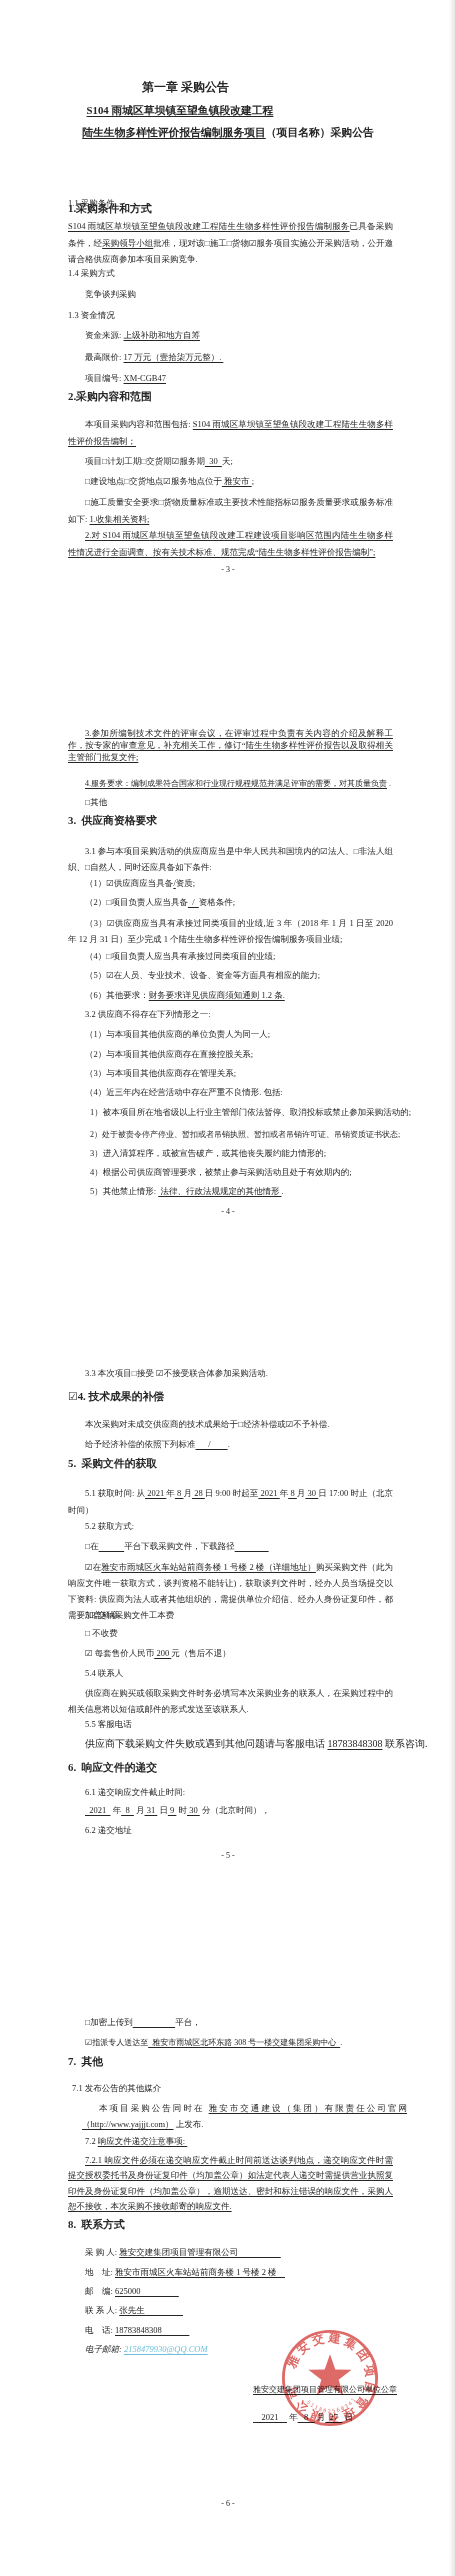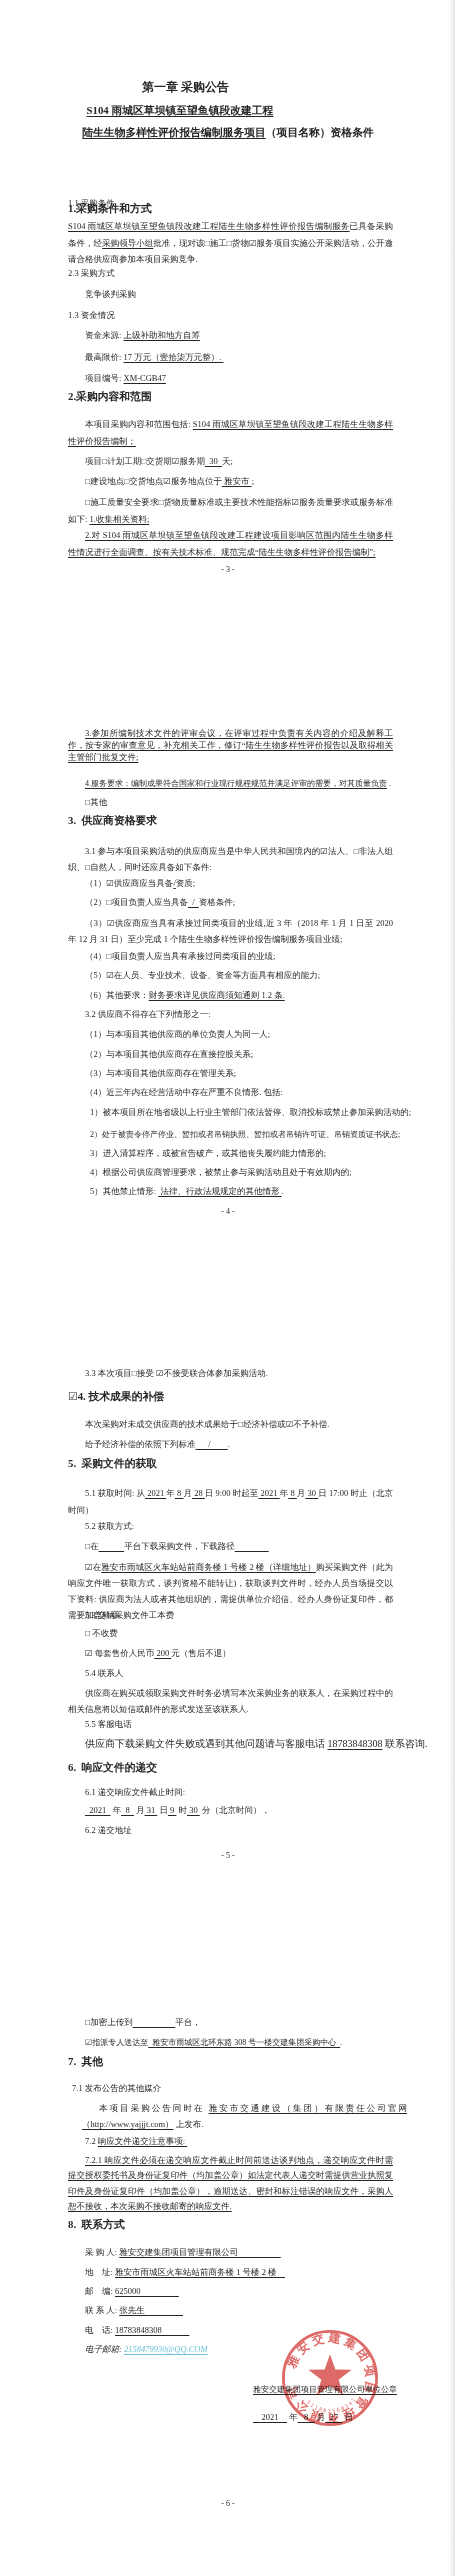--- a/index.html
+++ b/index.html
@@ -48,25 +48,25 @@
   }
 </style>
 </head>
 <body>
 
 <div id="doc">
   <div class="edge-right"></div>
 
   <div class="line center bold" style="top: 80px; left: 0px; width: 371px; font-size: 12px;"><span>第一章 采购公告</span></div>
     <div class="line center bold" style="top: 103px; left: 0px; width: 360px; font-size: 10.8px;"><span class="u">S104 雨城区草坝镇至望鱼镇段改建工程</span></div>
-    <div class="line center bold" style="top: 125px; left: 0px; width: 456px; font-size: 10.8px;"><span class="u">陆生生物多样性评价报告编制服务项目</span><span>（项目名称）资格条件</span></div>
+    <div class="line center bold" style="top: 125px; left: 0px; width: 456px; font-size: 10.8px;"><span class="u">陆生生物多样性评价报告编制服务项目</span><span>（项目名称）采购公告</span></div>
     <div class="line bold" style="top: 165px; left: 68px; font-size: 10.8px; margin-top: 36px;"><span>1.采购条件和方式</span></div>
     <div class="line" style="top: 198px; left: 68px;"><span>1.1 采购条件</span></div>
     <div class="line para" style="top: 218px; left: 68px; width: 325px;"><span class="u">S104 雨城区草坝镇至望鱼镇段改建工程陆生生物多样性评价报告编制服务</span><span>已具备采购条件，经</span><span class="u">采购领导小组</span><span>批准，现对该□施工□货物☑服务项目实施公开采购活动，公开邀请合格供应商参加本项目采购竞争.</span></div>
-    <div class="line" style="top: 268px; left: 68px;"><span>2.3 采购方式</span></div>
+    <div class="line" style="top: 268px; left: 68px;"><span>1.4 采购方式</span></div>
     <div class="line" style="top: 289px; left: 85px;"><span>竞争谈判采购</span></div>
     <div class="line" style="top: 310px; left: 68px;"><span>1.3 资金情况</span></div>
     <div class="line" style="top: 330px; left: 85px;"><span>资金来源: </span><span class="u">上级补助和地方自筹</span></div>
     <div class="line" style="top: 352px; left: 85px;"><span>最高限价: </span><span class="u">17 万元（壹拾柒万元整）. </span></div>
     <div class="line" style="top: 373px; left: 85px;"><span>项目编号: </span><span class="u">XM-CGB47</span></div>
     <div class="line bold" style="top: 389px; left: 68px; font-size: 10.8px;"><span>2.采购内容和范围</span></div>
     <div class="line para" style="top: 416px; left: 68px; width: 325px; text-indent: 2em;"><span>本项目采购内容和范围包括: </span><span class="u">S104 雨城区草坝镇至望鱼镇段改建工程陆生生物多样性评价报告编制；</span></div>
     <div class="line" style="top: 456px; left: 85px;"><span>项目□计划工期□交货期☑服务期</span><span class="u">  30  </span><span>天;</span></div>
     <div class="line" style="top: 476px; left: 85px;"><span>□建设地点□交货地点☑服务地点位于</span><span class="u"> 雅安市 </span><span>;</span></div>
     <div class="line para" style="top: 494px; left: 68px; width: 325px; text-indent: 2em;"><span>□施工质量安全要求□货物质量标准或主要技术性能指标☑服务质量要求或服务标准如下: </span><span class="u">1.收集相关资料;</span></div>

